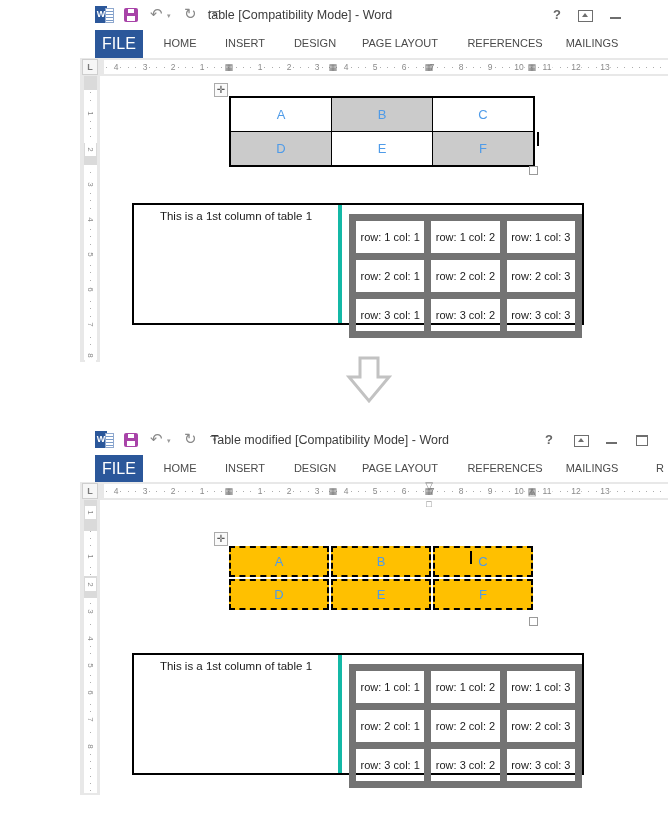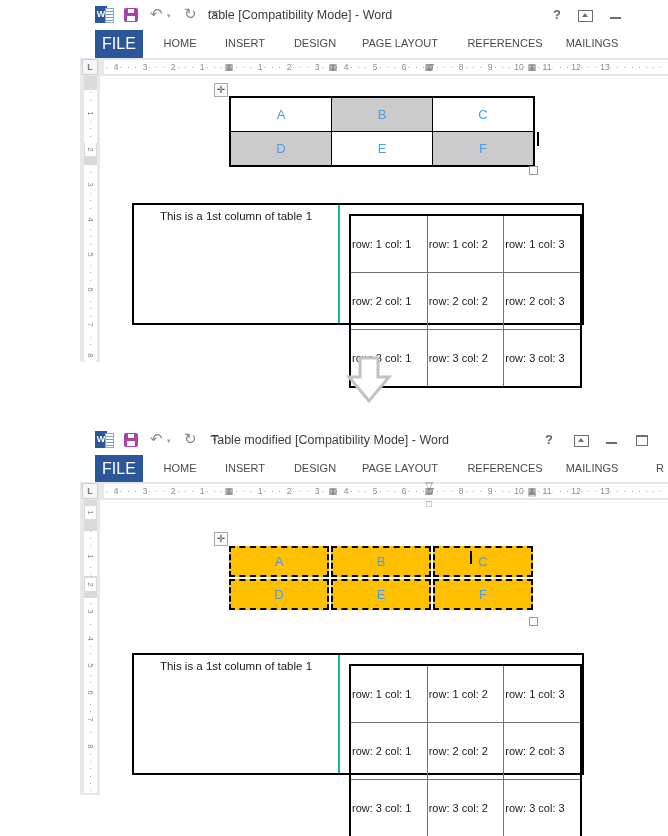--- a/index.html
+++ b/index.html
@@ -57,25 +57,25 @@
   .mvhandle::before{content:"✛"}
   .rshandle{width:9px;height:9px;border:1px solid #9a9a9a;background:#fff;box-sizing:border-box}
   .t1{border-collapse:collapse;border:2px solid #000}
   .t1 td{border:1px solid #000;width:100px;height:33px;text-align:center;vertical-align:middle;
          color:var(--letter-blue);font-size:13px;padding:0}
   .t1 td.shade{background:var(--cell-gray)}
   .ty{border-collapse:separate;border-spacing:2px}
   .ty td{border:2px dashed #000;width:96px;height:27px;text-align:center;vertical-align:middle;
          background:var(--cell-yellow);color:var(--letter-blue);font-size:13px;padding:0}
   .t2{border:2px solid #000;box-sizing:border-box;background:#fff}
-  .t2 .c1{position:absolute;left:0;top:0;bottom:0;width:204px;border-right:2px solid #14b8a6}
+  .t2 .c1{position:absolute;left:0;top:0;bottom:0;width:204px;border-right:4px solid #14b8a6}
   .t2 .c1txt{position:absolute;left:0;top:5px;width:204px;text-align:center;font-size:11.5px;color:#1a1a1a}
   .tn{border-collapse:collapse;border:2px solid #000;position:absolute;left:215px;top:9px}
-  .tn td{border:1px solid #737373;width:74px;height:32px;vertical-align:middle;
-         font-size:11px;color:#1a1a1a;padding:12px 1px;white-space:nowrap}
+  .tn td{border:7px solid #737373;width:74px;height:32px;text-align:center;vertical-align:middle;
+         font-size:11px;color:#1a1a1a;padding:0 1px;white-space:nowrap}
   .caret{position:absolute;width:1.5px;background:#000}
 </style>
 </head>
 <body>
 
 <div class="shot" style="top:0;height:362px">
 
   <div class="abs wlogo" style="left:95px;top:6px">
       <span class="bx">W</span>
       <span class="pg"></span>

